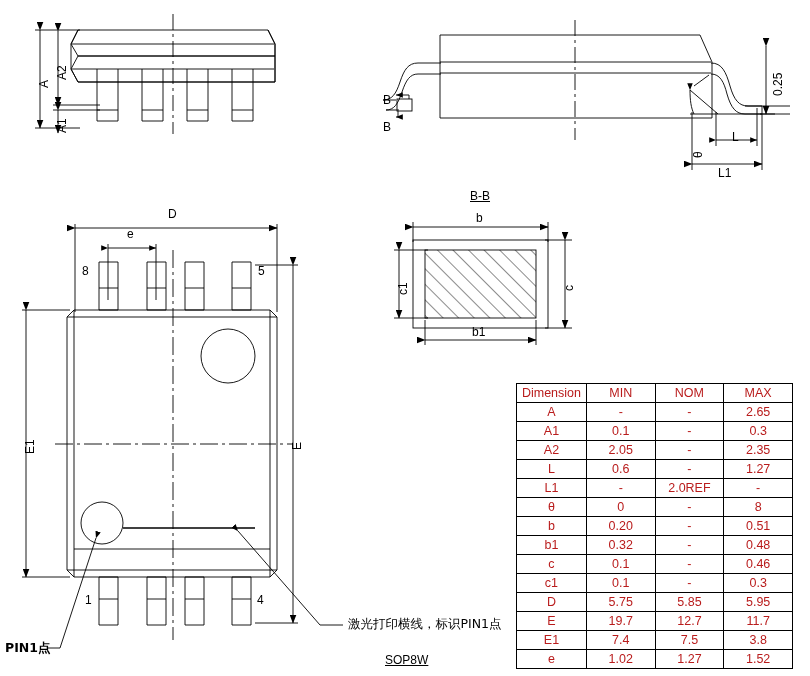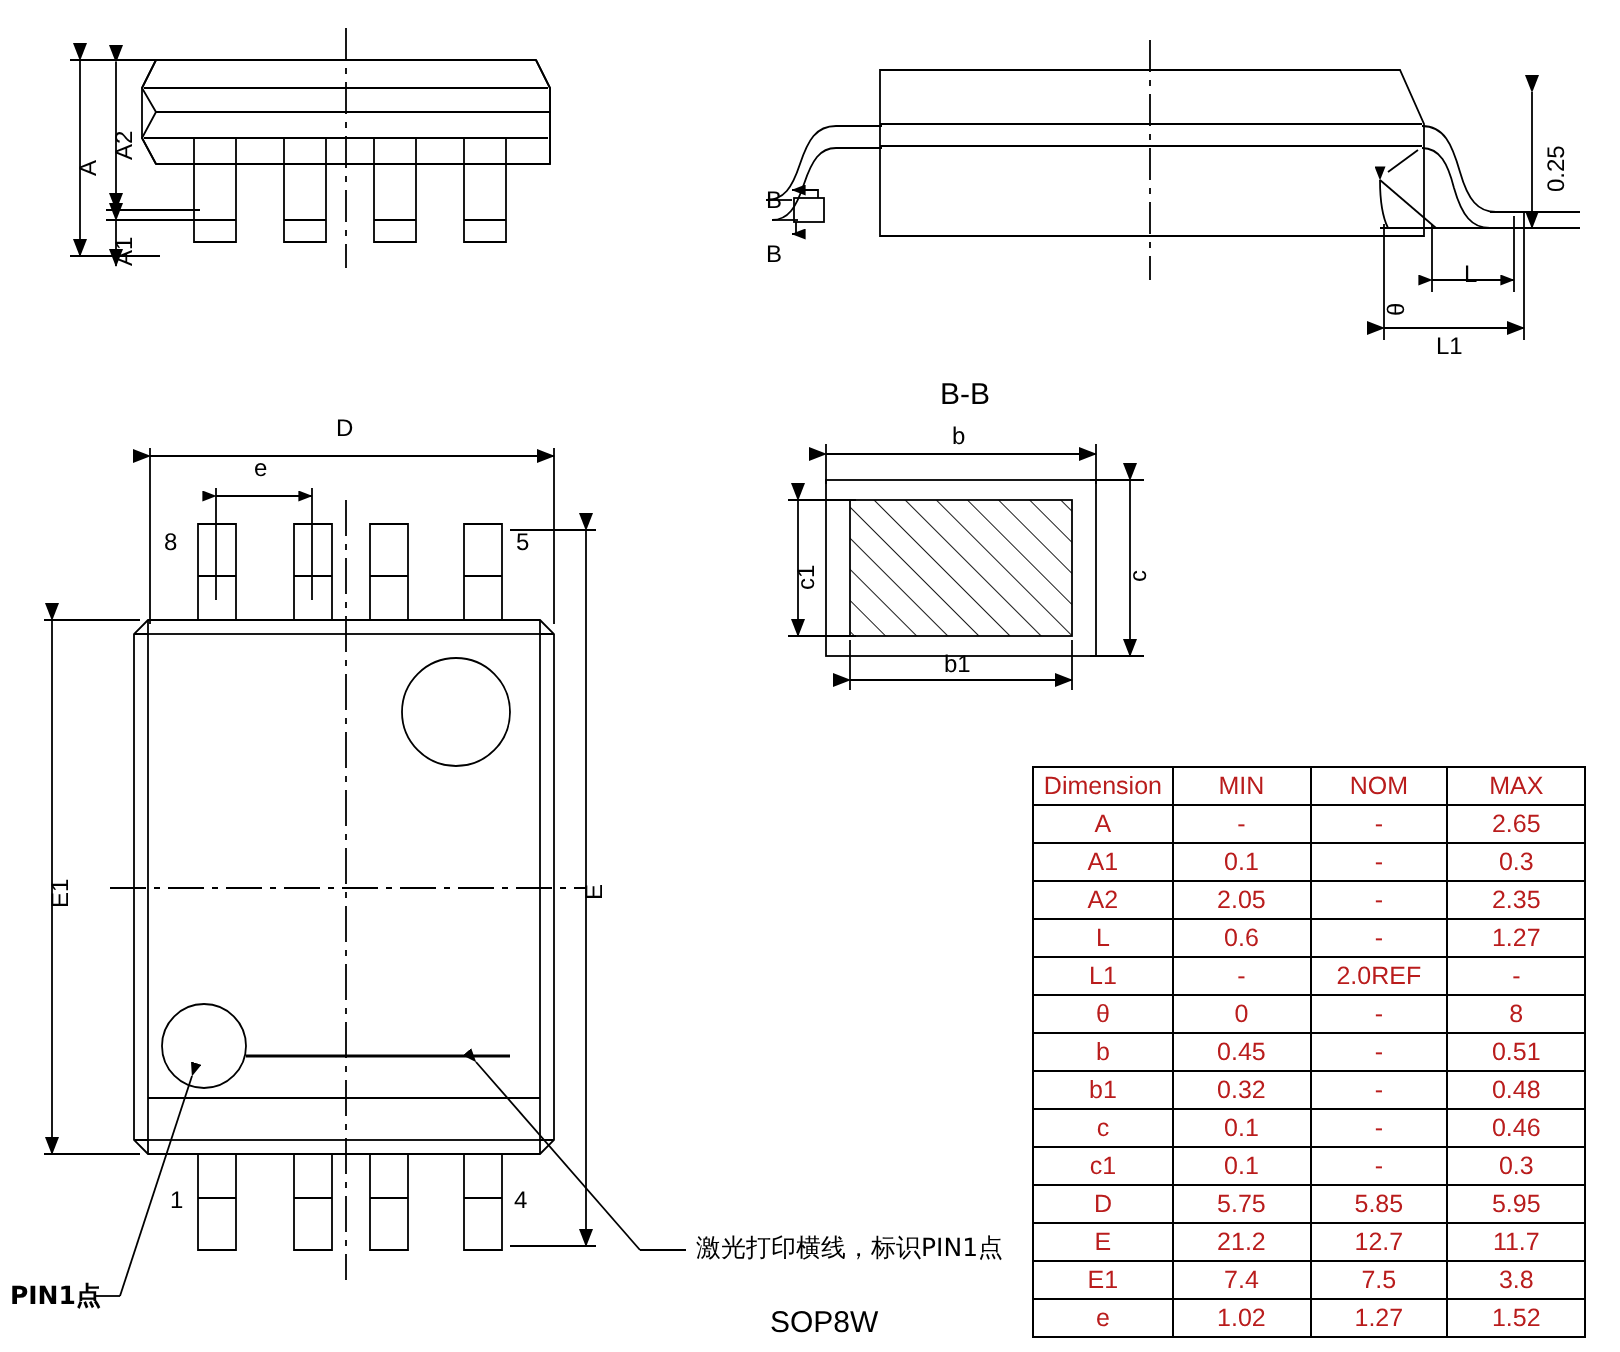--- a/index.html
+++ b/index.html
@@ -10,21 +10,21 @@
     color:#000;
   }
   #sheet{position:absolute;left:0;top:0;width:810px;height:676px;}
   svg#drawing{position:absolute;left:0;top:0;width:810px;height:676px;}
   .lbl{
     position:absolute;
     font-family:"Liberation Sans","DejaVu Sans",sans-serif;
     font-size:12px;line-height:1;white-space:nowrap;color:#000;
   }
   .lbl.rot{transform:rotate(-90deg);transform-origin:left top;}
-  .lbl.mid{font-size:15px;}
+  .lbl.mid{font-size:12px;text-decoration:underline;}
   .cn{font-family:"DejaVu Sans","Liberation Sans",sans-serif;font-size:12.5px;}
 
   
   #dimtable{
     position:absolute;left:516px;top:383px;width:277px;
     border-collapse:collapse;
     font-family:"Liberation Sans","DejaVu Sans",sans-serif;
     font-size:12.5px;
   }
   #dimtable td,#dimtable th{
@@ -308,21 +308,21 @@
           <td>-</td>
         </tr>
         <tr>
           <td>θ</td>
           <td>0</td>
           <td>-</td>
           <td>8</td>
         </tr>
         <tr>
           <td>b</td>
-          <td>0.45</td>
+          <td>0.20</td>
           <td>-</td>
           <td>0.51</td>
         </tr>
         <tr>
           <td>b1</td>
           <td>0.32</td>
           <td>-</td>
           <td>0.48</td>
         </tr>
         <tr>
@@ -338,21 +338,21 @@
           <td>0.3</td>
         </tr>
         <tr>
           <td>D</td>
           <td>5.75</td>
           <td>5.85</td>
           <td>5.95</td>
         </tr>
         <tr>
           <td>E</td>
-          <td>21.2</td>
+          <td>19.7</td>
           <td>12.7</td>
           <td>11.7</td>
         </tr>
         <tr>
           <td>E1</td>
           <td>7.4</td>
           <td>7.5</td>
           <td>3.8</td>
         </tr>
         <tr>

